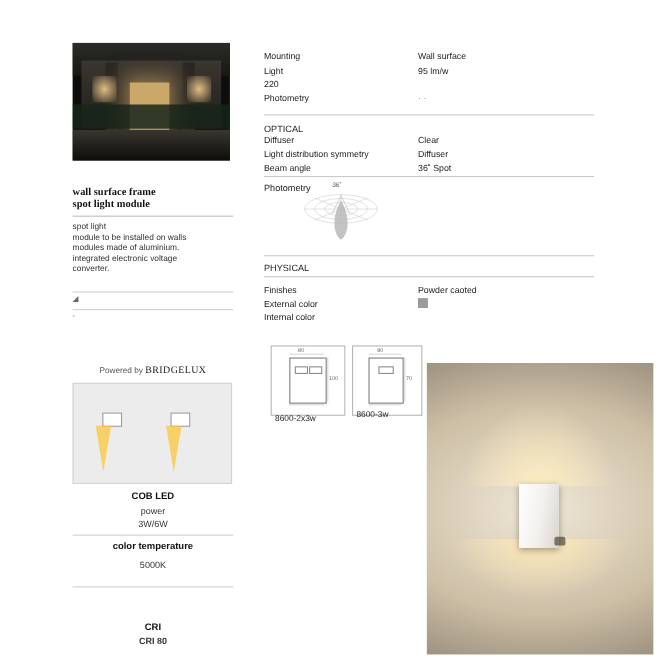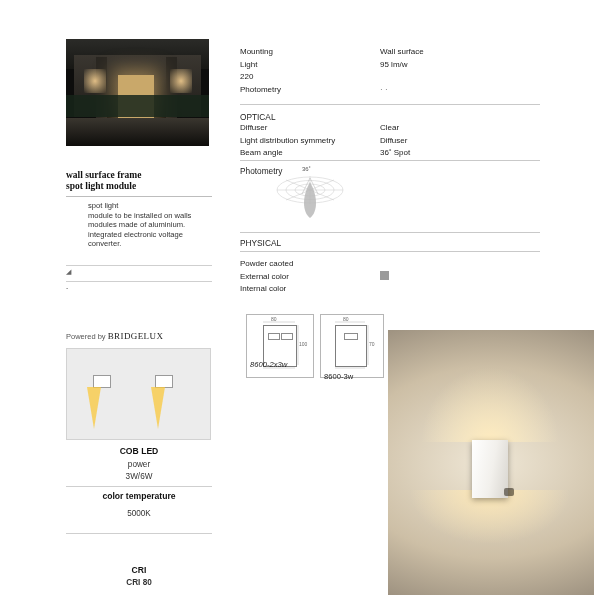--- a/index.html
+++ b/index.html
@@ -105,21 +105,21 @@
   }
   .tiny-mark-2 {
     position: absolute; left: 66px; top: 284px; font-size: 7px; color: #666;
   }
 
   .powered {
     position: absolute;
     left: 66px;
     top: 331px;
     width: 146px;
-    text-align: left;
+    text-align: center;
     font-size: 7.5px;
     color: #555;
   }
   .powered .brand {
     font-family: "Liberation Serif", serif;
     font-size: 9px;
     letter-spacing: .4px;
     color: #222;
   }
 
@@ -265,21 +265,21 @@
   .draw .dimtxt {
     position: absolute;
     font-size: 5px;
     color: #6a6a6a;
   }
   .draw-caption {
     position: absolute;
     font-size: 7.6px;
     color: #222;
   }
-  #cap1 { left: 250px; top: 360px; font-style: italic; }
+  #cap1 { left: 250px; top: 376px; }
   #cap2 { left: 324px; top: 372px; }
 
   
   .photo-wall {
     position: absolute;
     left: 388px;
     top: 330px;
     width: 206px;
     height: 265px;
     background: #cfc6b4;
@@ -331,21 +331,21 @@
     <div class="ground"></div>
   </div>
 
   <div class="left-title">
     <div>wall surface frame</div>
     <div>spot light module</div>
   </div>
 
   <div class="hr-left-1"></div>
 
-  <div class="left-desc" style="white-space: pre-line; margin-left: 22px;">spot light
+  <div class="left-desc" style="white-space: pre-line;">spot light
 module to be installed on walls
 modules made of aluminium.
 integrated electronic voltage
 converter.</div>
 
   <div class="hr-left-2"></div>
   <div class="tiny-mark-1">◢</div>
   <div class="hr-left-3"></div>
   <div class="tiny-mark-2">-</div>
 
@@ -435,20 +435,21 @@
   </div>
 
   <div class="hr-r" id="hr-r3"></div>
 
   <div class="sec-head" id="physical-head">PHYSICAL</div>
 
   <div class="hr-r" id="hr-r4"></div>
 
   <div class="physical-table">
     <div class="spec-row">
+      <div class="k">Finishes</div>
       <div class="v">Powder caoted</div>
     </div>
     <div class="spec-row">
       <div class="k">External color</div>
       <div class="v"><span class="swatch" style="background: rgb(155, 155, 155);"></span></div>
     </div>
     <div class="spec-row">
       <div class="k">Internal color</div>
       <div class="v"></div>
     </div>

